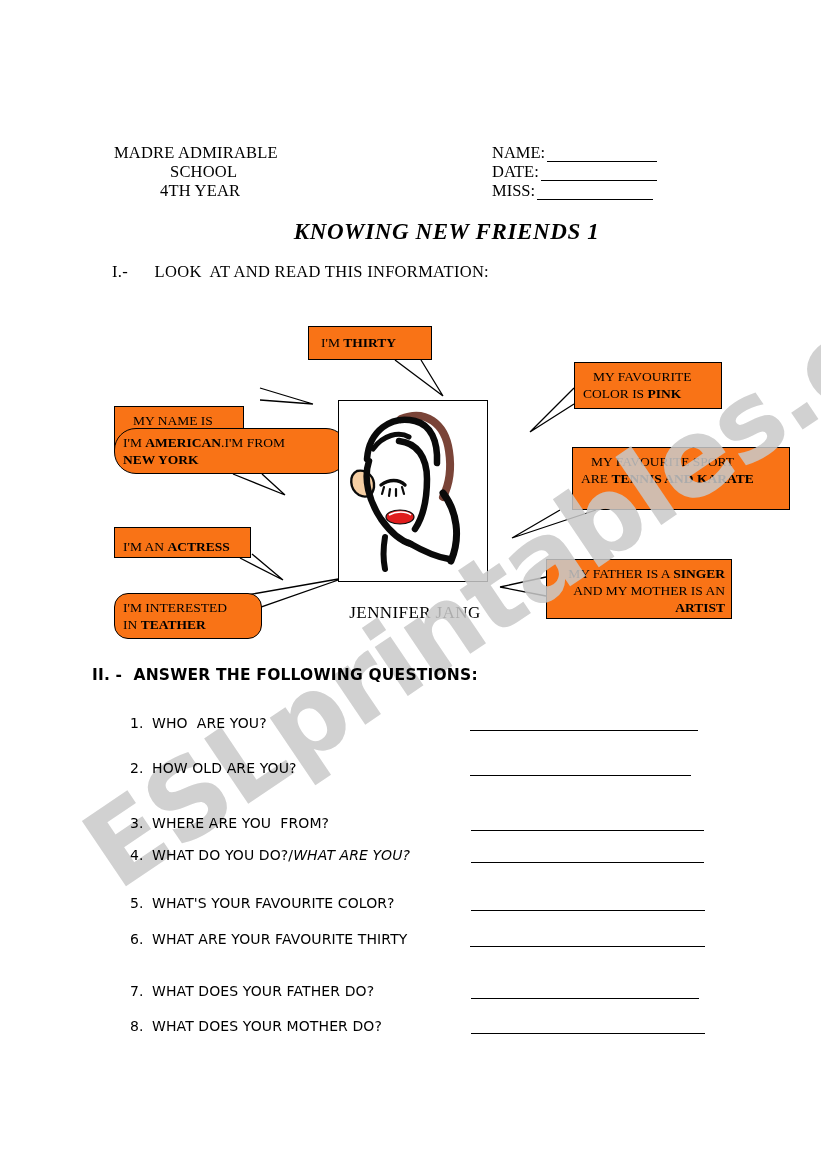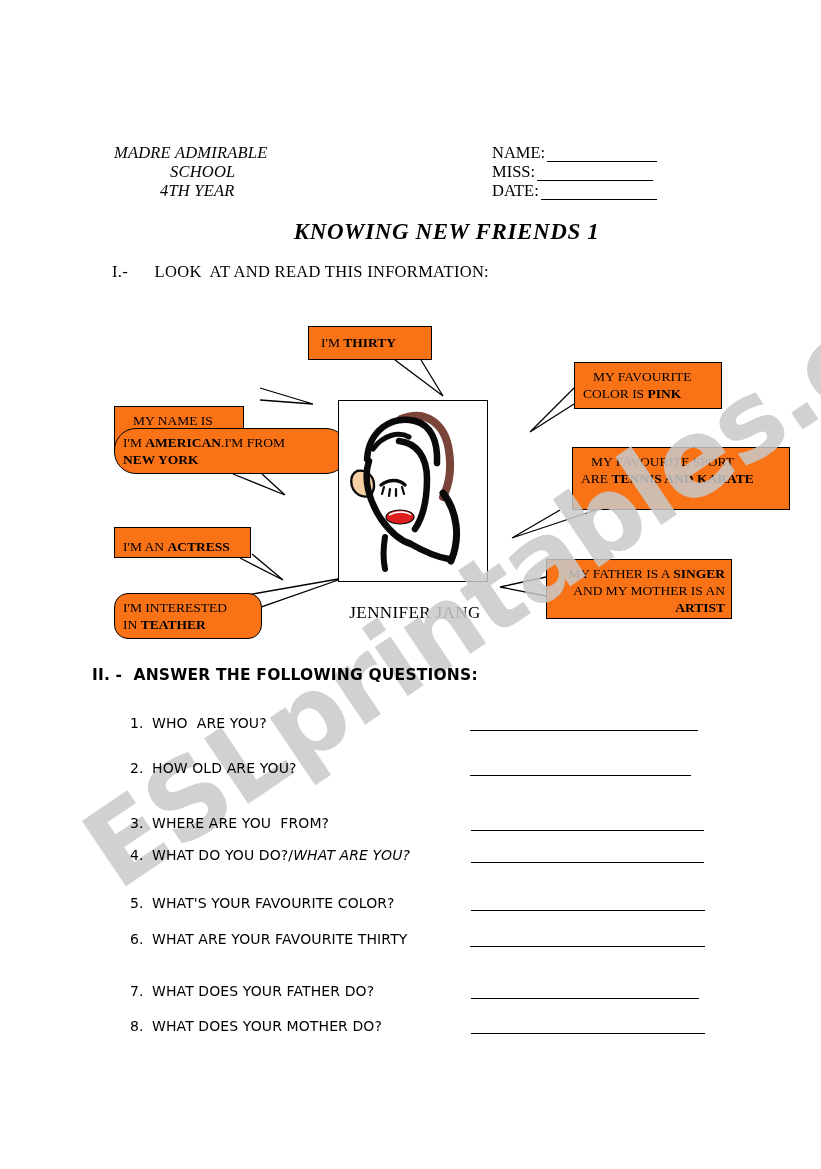--- a/index.html
+++ b/index.html
@@ -52,21 +52,20 @@
 
   
   .hdr-left {
     position: absolute;
     left: 112px;
     top: 143px;
     width: 300px;
     font-size: 16.5px;
     line-height: 19px;
     letter-spacing: 0.2px;
-    font-style: italic;
   }
   .hdr-left .l1 { text-align: left; padding-left: 2px;}
   .hdr-left .l2 { text-align: left; padding-left: 58px;}
   .hdr-left .l3 { text-align: left; padding-left: 48px;}
 
   .hdr-right {
     position: absolute;
     left: 492px;
     top: 143px;
     width: 230px;
@@ -241,26 +240,26 @@
     <div class="l1">MADRE ADMIRABLE</div>
     <div class="l2">SCHOOL</div>
     <div class="l3">4TH YEAR</div>
   </div>
 
   <div class="hdr-right">
     <div class="hdr-row r-name">
       <span class="lbl">NAME:</span>
       <span class="rule"></span>
     </div>
+    <div class="hdr-row r-date">
+      <span class="lbl">DATE:</span>
+      <span class="rule"></span>
+    </div>
     <div class="hdr-row r-miss">
       <span class="lbl">MISS:</span>
-      <span class="rule"></span>
-    </div>
-    <div class="hdr-row r-date">
-      <span class="lbl">DATE:</span>
       <span class="rule"></span>
     </div>
   </div>
 
   <div class="title">KNOWING NEW FRIENDS 1</div>
 
   <div class="sec1"><span>I.-</span><span>&nbsp;&nbsp;&nbsp;&nbsp;&nbsp;&nbsp;</span><span>LOOK  AT AND READ THIS INFORMATION:</span></div>
 
   <div class="stage">
 

